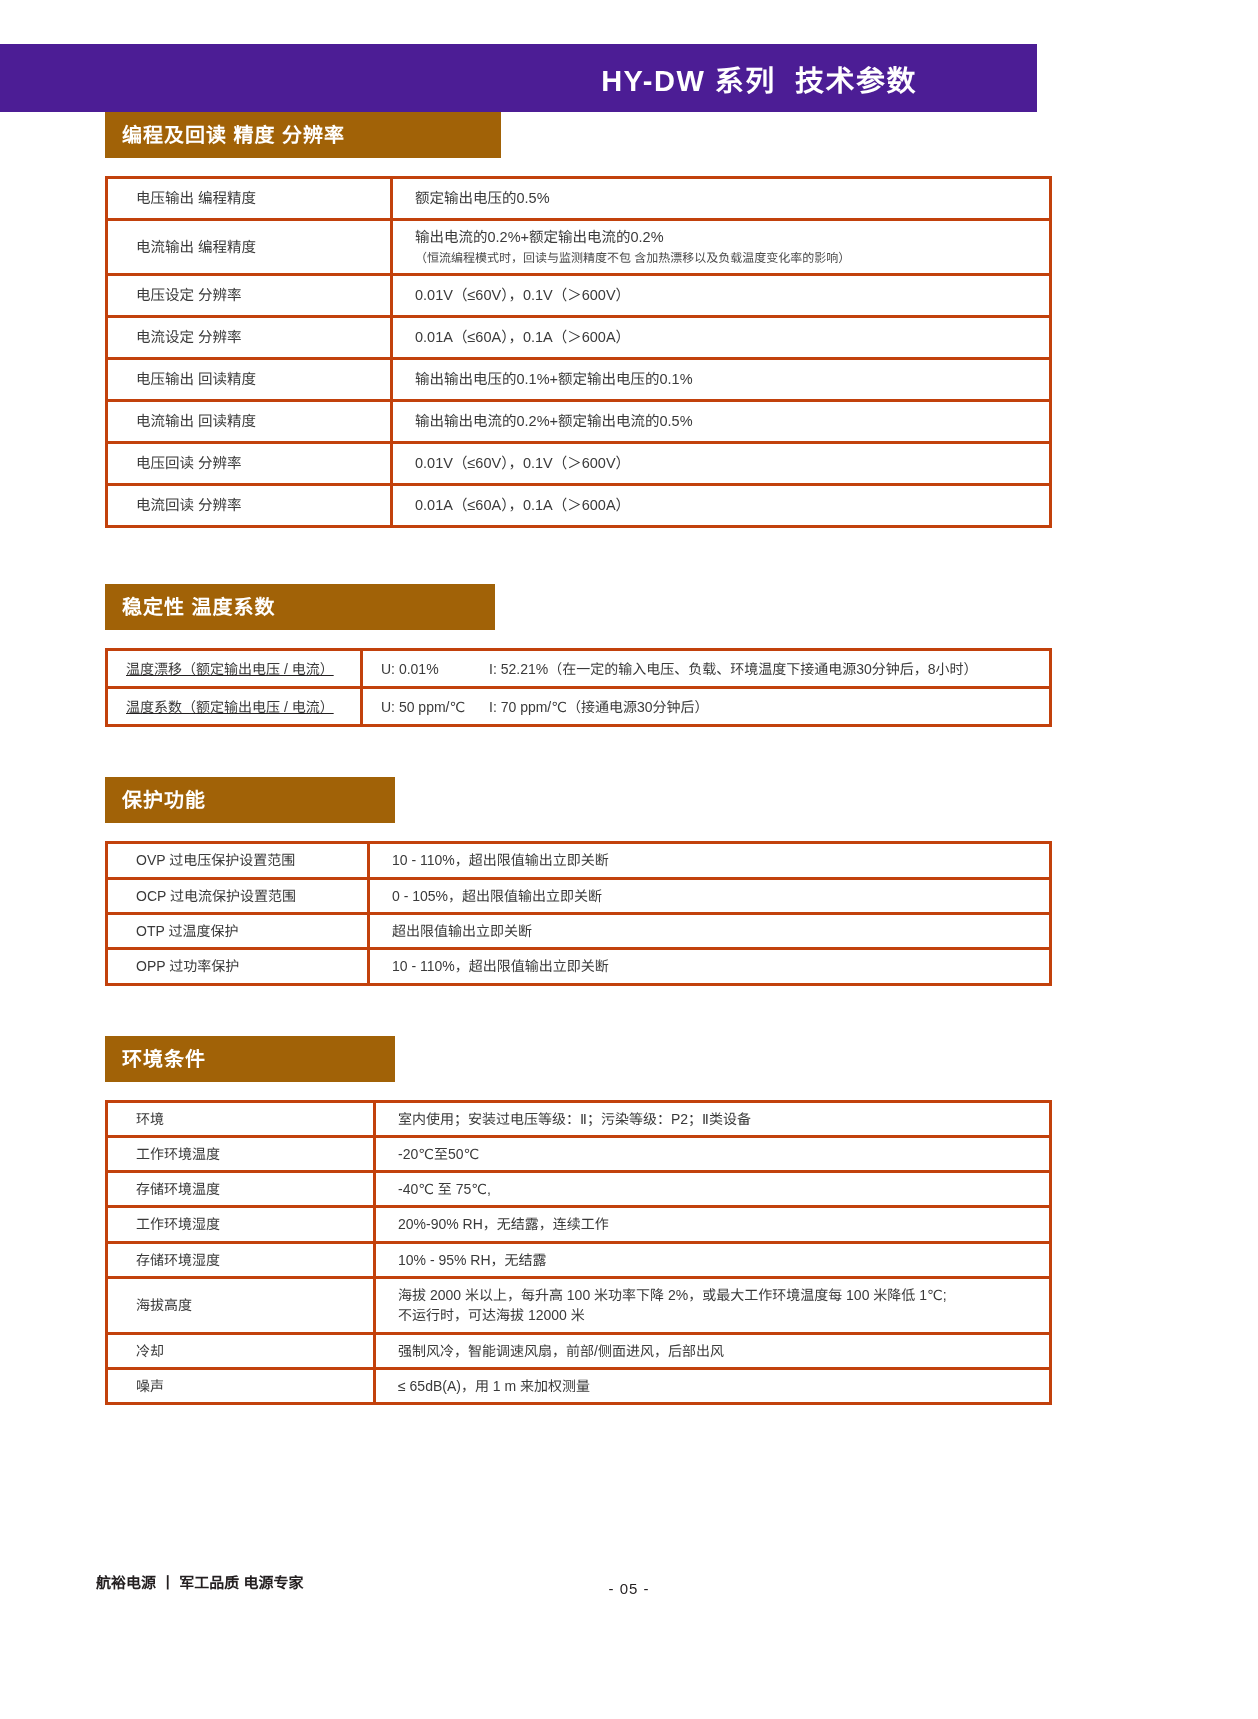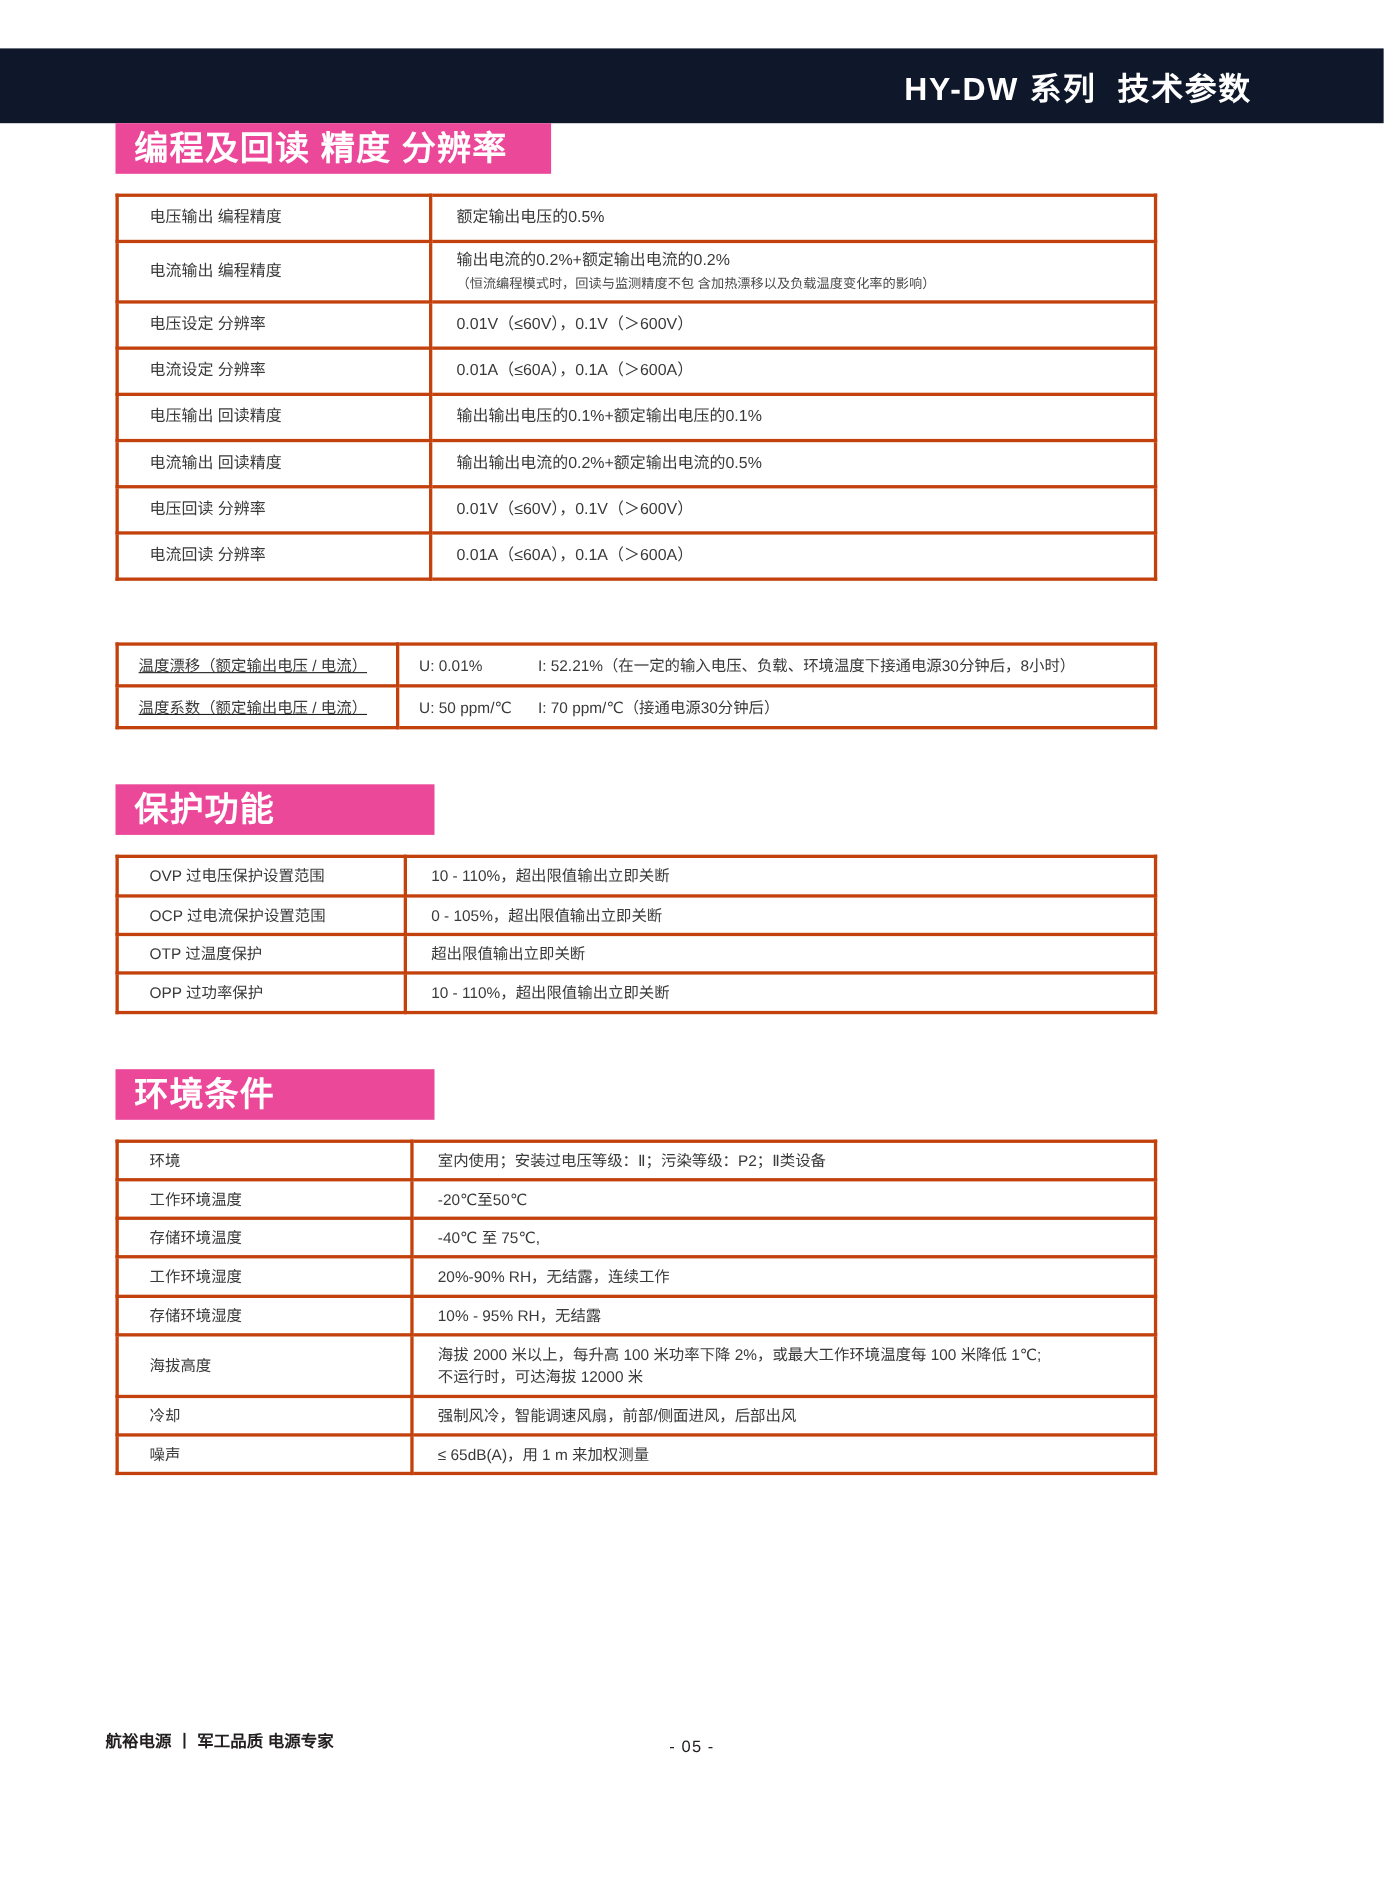--- a/index.html
+++ b/index.html
@@ -15,23 +15,23 @@
     font-family: "Liberation Sans", "DejaVu Sans", sans-serif;
     color: #231f20;
     overflow: hidden;
   }
 
   
   .page-header {
     position: absolute;
     top: 44px;
     left: 0;
-    width: 1258px;
+    width: 1037px;
     height: 68px;
-    background: #0f172a;
+    background: #4c1d95;
     display: flex;
     align-items: center;
     justify-content: flex-end;
     box-sizing: border-box;
     padding-right: 120px;
   }
   .page-header .title {
     color: #ffffff;
     font-size: 29px;
     font-weight: bold;
@@ -46,23 +46,23 @@
     left: 0;
     width: 1258px;
   }
 
   .section {
     margin: 0 0 0 0;
   }
 
   
   .sec-head {
-    background: #ec4899;
+    background: #a16207;
     color: #ffffff;
-    font-size: 31px;
+    font-size: 20px;
     font-weight: bold;
     letter-spacing: 1px;
     box-sizing: border-box;
     height: 46px;
     line-height: 46px;
     padding-left: 17px;
     white-space: pre;
     display: block;
   }
 
@@ -215,20 +215,21 @@
           <td class="k">电流回读   分辨率</td>
           <td class="v">
             <span>0.01A（≤60A），0.1A（＞600A）</span>
           </td>
         </tr>
       </tbody>
     </table>
   </div>
 
   <div class="section" id="sec-stability">
+    <div class="sec-head">稳定性 温度系数</div>
     <table class="spec">
       <tbody>
         <tr>
           <td class="k">温度漂移（额定输出电压 / 电流）</td>
           <td class="v">
             <span class="dual">
               <span class="u">U: 0.01%</span><span>I: 52.21%（在一定的输入电压、负载、环境温度下接通电源30分钟后，8小时）</span>
             </span>
           </td>
         </tr>

